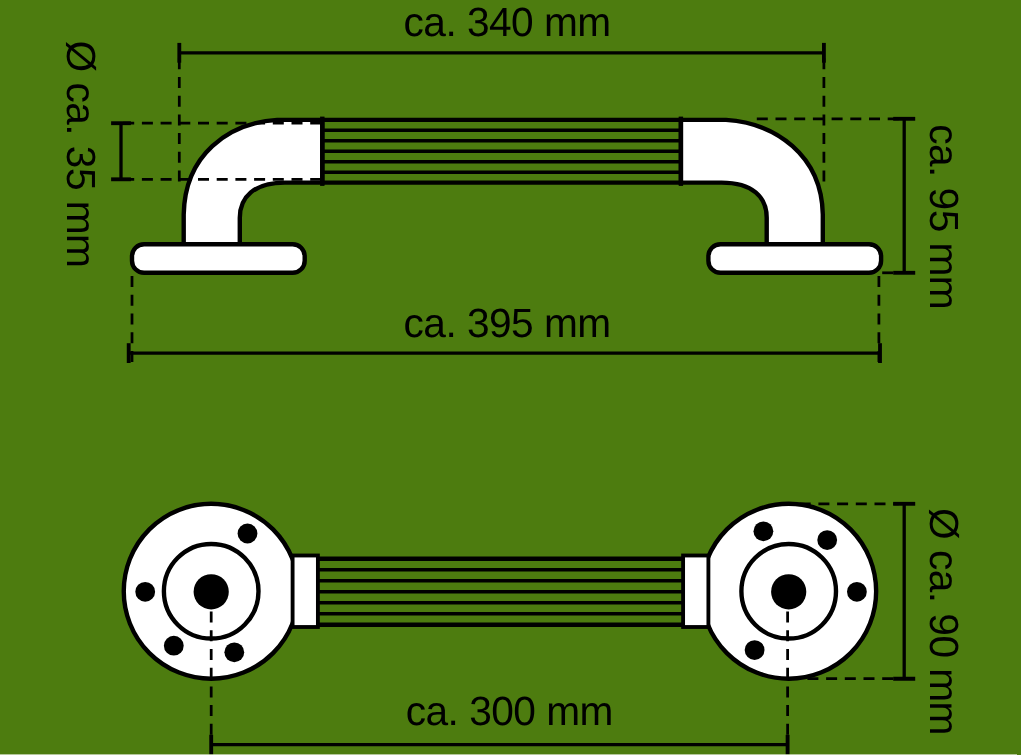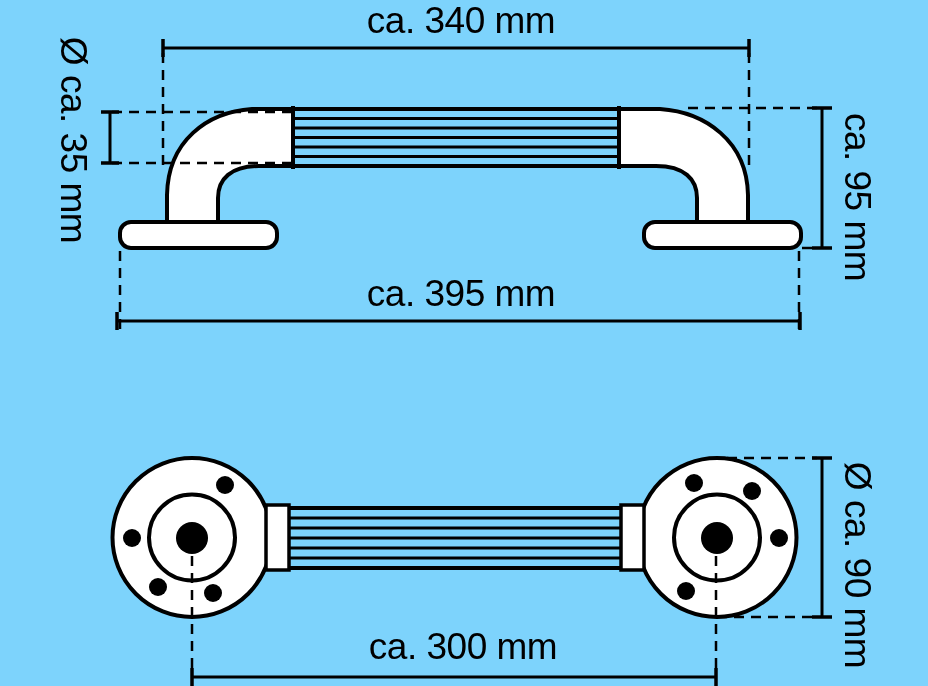--- a/index.html
+++ b/index.html
@@ -7,21 +7,21 @@
     padding: 0;
     background: #ffffff;
     width: 928px;
     height: 686px;
     overflow: hidden;
   }
   .canvas {
     position: relative;
     width: 928px;
     height: 686px;
-    background: #7dd3fc;
+    background: #4d7c0f;
   }
   svg { display: block; }
   .dim-text {
     font-family: "Liberation Sans", "DejaVu Sans", sans-serif;
     font-size: 37px;
     letter-spacing: -0.5px;
     fill: #000000;
   }
   .outline   { fill: #ffffff; stroke: #000000; stroke-width: 4; }
   .thin      { fill: none;    stroke: #000000; stroke-width: 3.2; }

